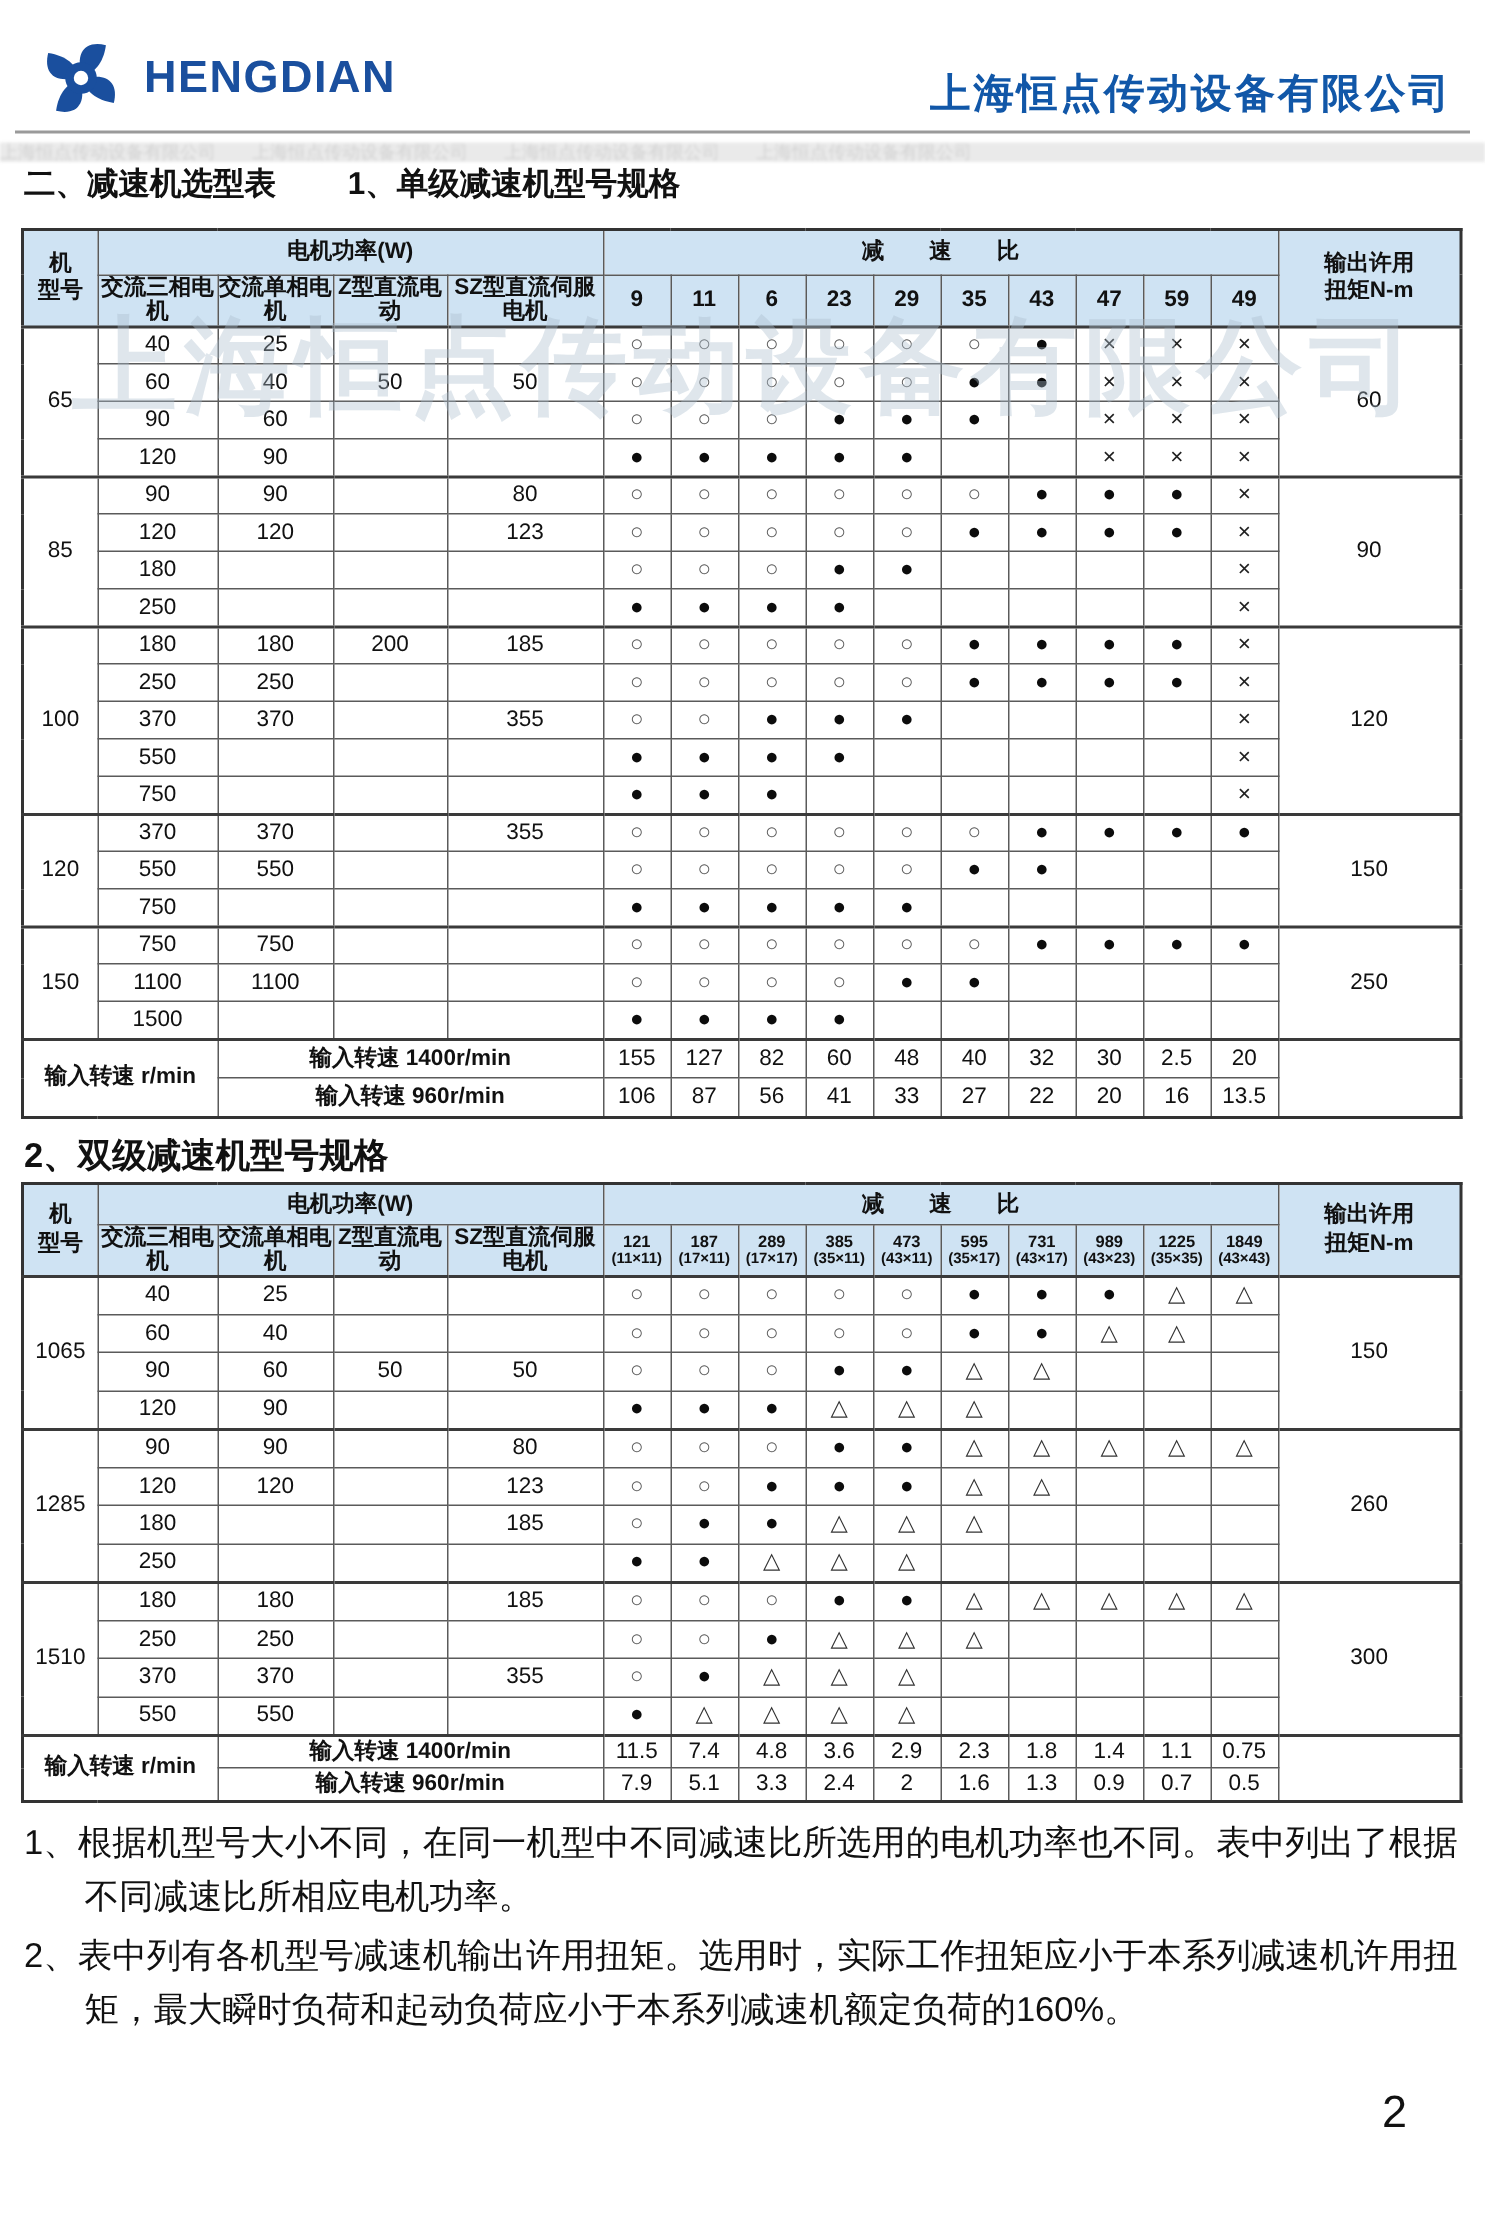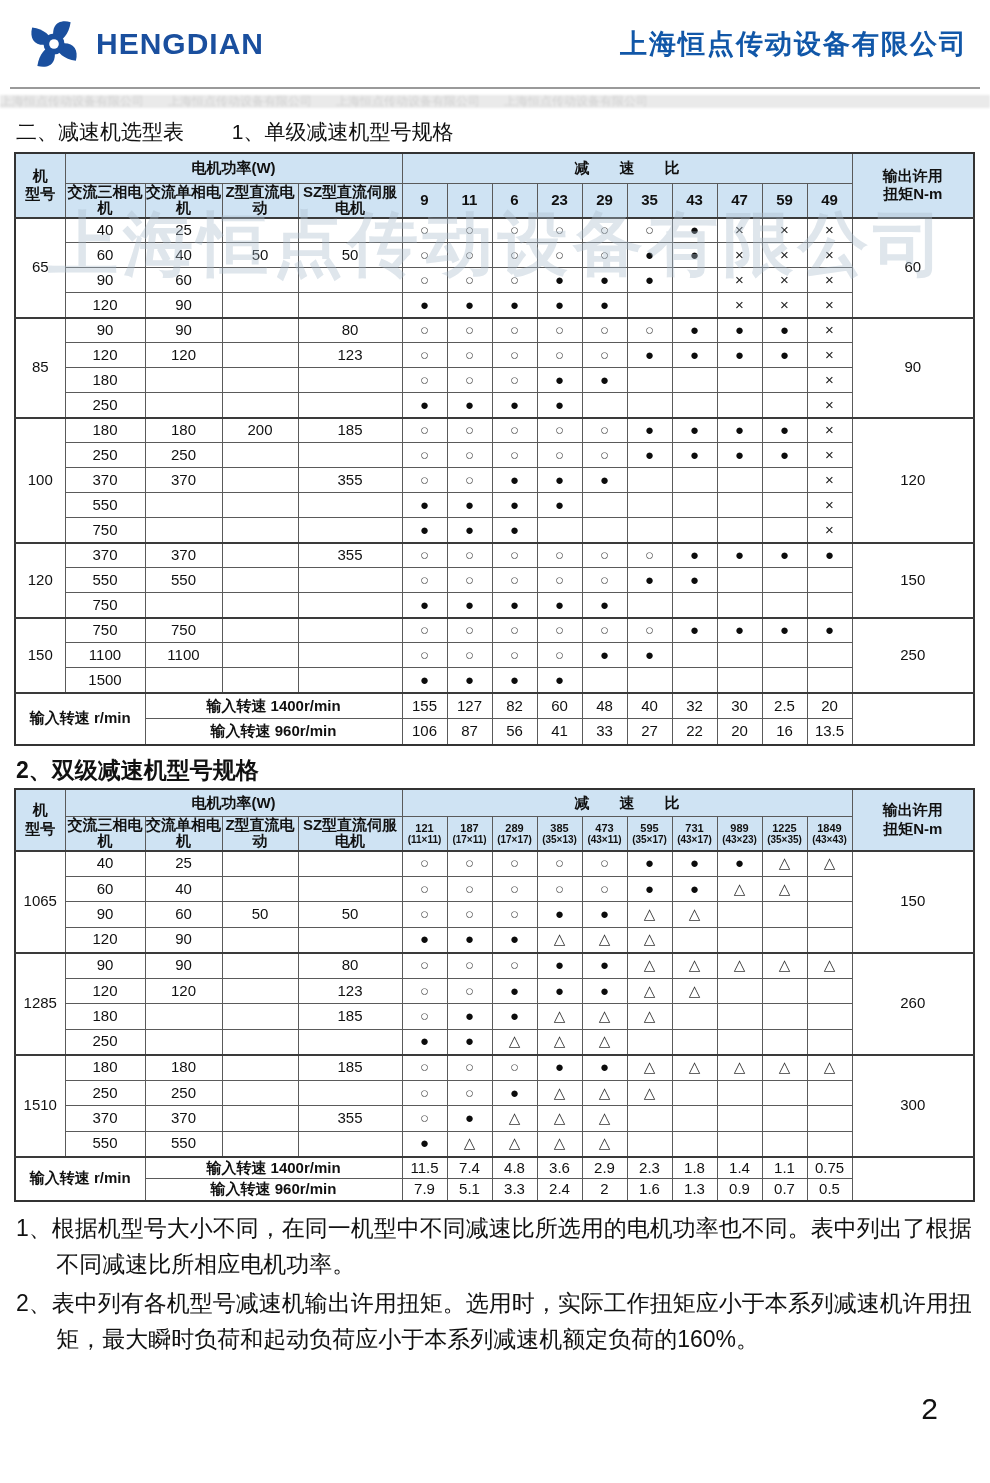--- a/index.html
+++ b/index.html
@@ -3,29 +3,29 @@
 <meta charset="utf-8">
 <style>
   html,body{margin:0;padding:0;}
   body{
     width:990px;height:1483px;background:#fff;position:relative;
     font-family:"Liberation Sans","DejaVu Sans",sans-serif;color:#111;
     overflow:hidden;
   }
   .abs{position:absolute;}
   
-  .topbar{top:8px;left:26px;right:22px;height:72px;display:flex;justify-content:space-between;align-items:center;}
+  .topbar{top:8px;left:26px;right:22px;height:72px;display:flex;justify-content:space-between;align-items:flex-end;}
   .logo-wrap{display:flex;align-items:center;gap:14px;}
   .logo-text{font-size:30px;font-weight:600;color:#1a4f9e;letter-spacing:1px;}
   .company{font-size:27px;font-weight:bold;color:#1157a8;letter-spacing:2px;}
   .rule{top:87px;left:10px;right:10px;height:2px;background:#9a9a9a;}
   .band{top:95px;left:0;right:0;height:13px;background:#eaeaea;overflow:hidden;
         color:#d2d2d2;font-size:12px;white-space:nowrap;filter:blur(1px);line-height:13px;}
   
-  .sec1-title{top:118px;left:16px;font-size:21px;font-weight:normal;}
+  .sec1-title{top:108px;left:16px;font-size:21px;font-weight:bold;}
   .sec1-title .part2{margin-left:42px;}
   .sec2-title{top:755px;left:16px;font-size:23px;font-weight:bold;}
   
   .wm{top:198px;left:48px;font-size:70px;font-weight:bold;color:rgba(170,188,205,.38);
       letter-spacing:5px;white-space:nowrap;pointer-events:none;z-index:5;}
   
   .t1-mount{top:152px;left:14px;}
   .t2-mount{top:788px;left:14px;}
   table.sel{border-collapse:collapse;table-layout:fixed;border:2px solid #333;}
   table.sel td{border:1px solid #5a5a5a;text-align:center;vertical-align:middle;
@@ -525,21 +525,21 @@
           <td class="hd">
             <div class="rv">187</div>
             <div class="rs">(17×11)</div>
           </td>
           <td class="hd">
             <div class="rv">289</div>
             <div class="rs">(17×17)</div>
           </td>
           <td class="hd">
             <div class="rv">385</div>
-            <div class="rs">(35×13)</div>
+            <div class="rs">(35×11)</div>
           </td>
           <td class="hd">
             <div class="rv">473</div>
             <div class="rs">(43×11)</div>
           </td>
           <td class="hd">
             <div class="rv">595</div>
             <div class="rs">(35×17)</div>
           </td>
           <td class="hd">

